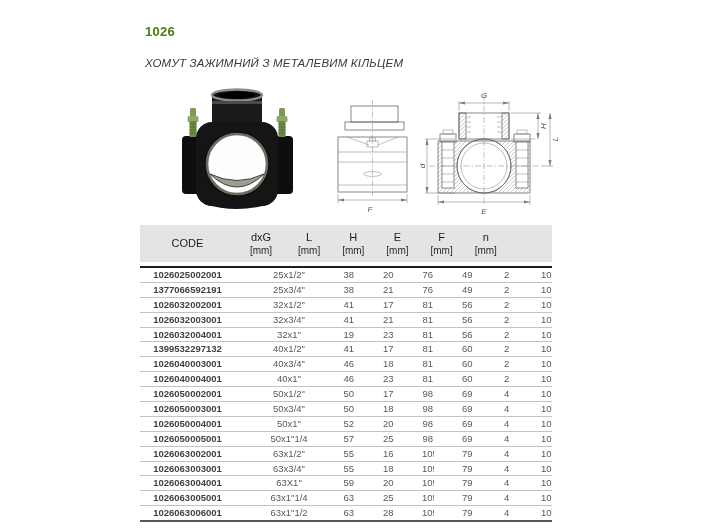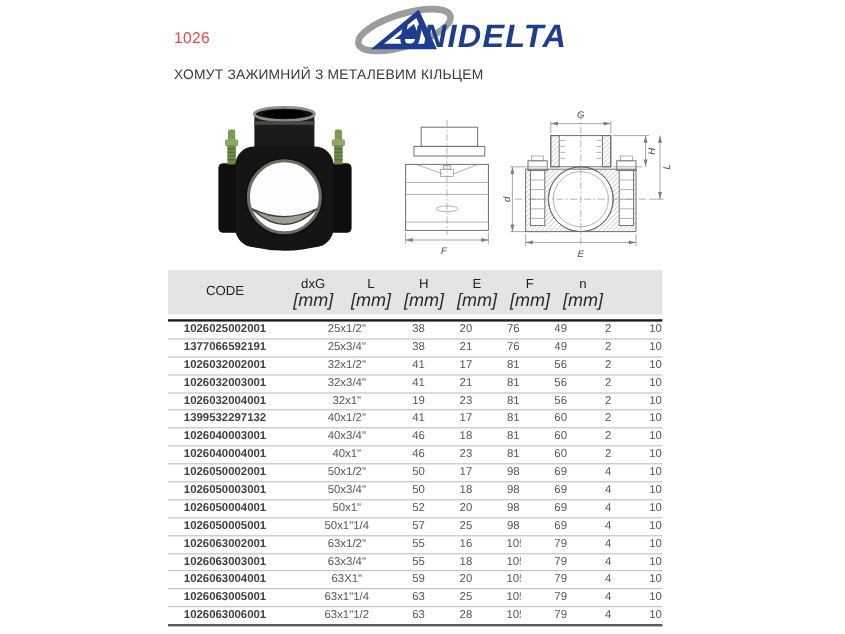--- a/index.html
+++ b/index.html
@@ -3,41 +3,41 @@
 <meta charset="utf-8">
 <style>
   html,body{margin:0;padding:0;background:#ffffff;}
   .page{
     position:relative;width:704px;height:528px;background:#ffffff;
     font-family:"Liberation Sans", sans-serif;overflow:hidden;
   }
   
   .series-code{
     position:absolute;left:145px;top:24px;
-    font-size:13px;font-weight:normal;color:#ef4444;letter-spacing:.3px;
+    font-size:13px;font-weight:bold;color:#4d7c0f;letter-spacing:.3px;
   }
   .logo{position:absolute;left:296px;top:4px;width:188px;height:43px;}
   .doc-title{
     position:absolute;left:145px;top:57px;
     font-size:11.5px;color:#3a3a3c;letter-spacing:.2px;font-weight:400;
   }
   
   .photo{position:absolute;left:160px;top:86px;width:155px;height:126px;}
   .drawing{position:absolute;left:331px;top:84px;width:230px;height:133px;}
   
   .spec-table{position:absolute;left:140px;top:225px;width:412px;}
   .thead{
     display:grid;grid-template-columns:95px 52px repeat(6,1fr);
     background:#e3e4e5;height:37px;
   }
   .th{
     display:flex;flex-direction:column;align-items:center;justify-content:center;
     font-size:11px;color:#1d1d1f;line-height:13px;
   }
-  .th .unit{font-size:15px;color:#2a2a2c;font-style:italic;}
+  .th .unit{font-size:10px;color:#2a2a2c;}
   .rule{height:2px;background:#1d1d1b;margin-top:4px;}
   .tbody{border-bottom:2px solid #58585a;}
   .tr{display:grid;grid-template-columns:95px 52px repeat(6,1fr);gap:28px;}
   .tr + .tr{border-top:1px solid #c3c3c5;}
   .td{
     height:13.9px;line-height:13.9px;text-align:center;
     font-size:9.5px;color:#58585a;white-space:nowrap;overflow:hidden;
   }
   .td.code{font-weight:bold;color:#414143;}
   
@@ -48,35 +48,22 @@
   .dimlab{font-family:"Liberation Sans", sans-serif;font-style:italic;font-size:8px;fill:#4f4f51;}
   .arr{fill:#7c7c7e;stroke:none;}
 </style>
 </head>
 <body>
 
 <div class="page">
 
   <div class="series-code">1026</div>
 
-  <div class="logo">
-    <svg width="188" height="43" viewBox="0 0 188 43">
-      <g>
-        <ellipse cx="41" cy="21" rx="40" ry="13.5" fill="none" stroke="#9a9c9e" stroke-width="5.5" transform="rotate(-17 41 21)"></ellipse>
-      </g>
-      <g>
-        <polygon points="13,37 53,4 68,37" fill="#1e3d8e"></polygon>
-        <polygon points="24,32.5 51,11 60,32.5" fill="#ffffff"></polygon>
-        <polygon points="33,28.5 49,16 54,28.5" fill="#1e3d8e"></polygon>
-      </g>
-      <text x="36" y="35" font-size="27" font-weight="bold" font-style="italic" font-family="Liberation Sans, sans-serif" fill="#1e3d8e" letter-spacing="1">UNIDELTA</text>
-    </svg>
-  </div>
-
-  <h1 class="doc-title" style="margin:0;font-size:11.5px;">ХОМУТ ЗАЖИМНИЙ З МЕТАЛЕВИМ КІЛЬЦЕМ</h1>
+
+  <h1 class="doc-title" style="margin:0;font-size:11.5px;font-style:italic;">ХОМУТ ЗАЖИМНИЙ З МЕТАЛЕВИМ КІЛЬЦЕМ</h1>
 
   <div class="photo">
     <svg width="155" height="126" viewBox="0 0 155 126">
 
       <rect x="52" y="8" width="50" height="34" rx="3" fill="#1b1b1b"></rect>
       <ellipse cx="77" cy="9" rx="25" ry="5.5" fill="#111111" stroke="#8f8f86" stroke-width="2.4"></ellipse>
       <ellipse cx="77" cy="9" rx="18" ry="3.6" fill="#000000"></ellipse>
       <rect x="52" y="15" width="50" height="3" fill="#4a4a46"></rect>
 
       <rect x="22" y="50" width="22" height="58" rx="4" fill="#0e0e0e"></rect>

